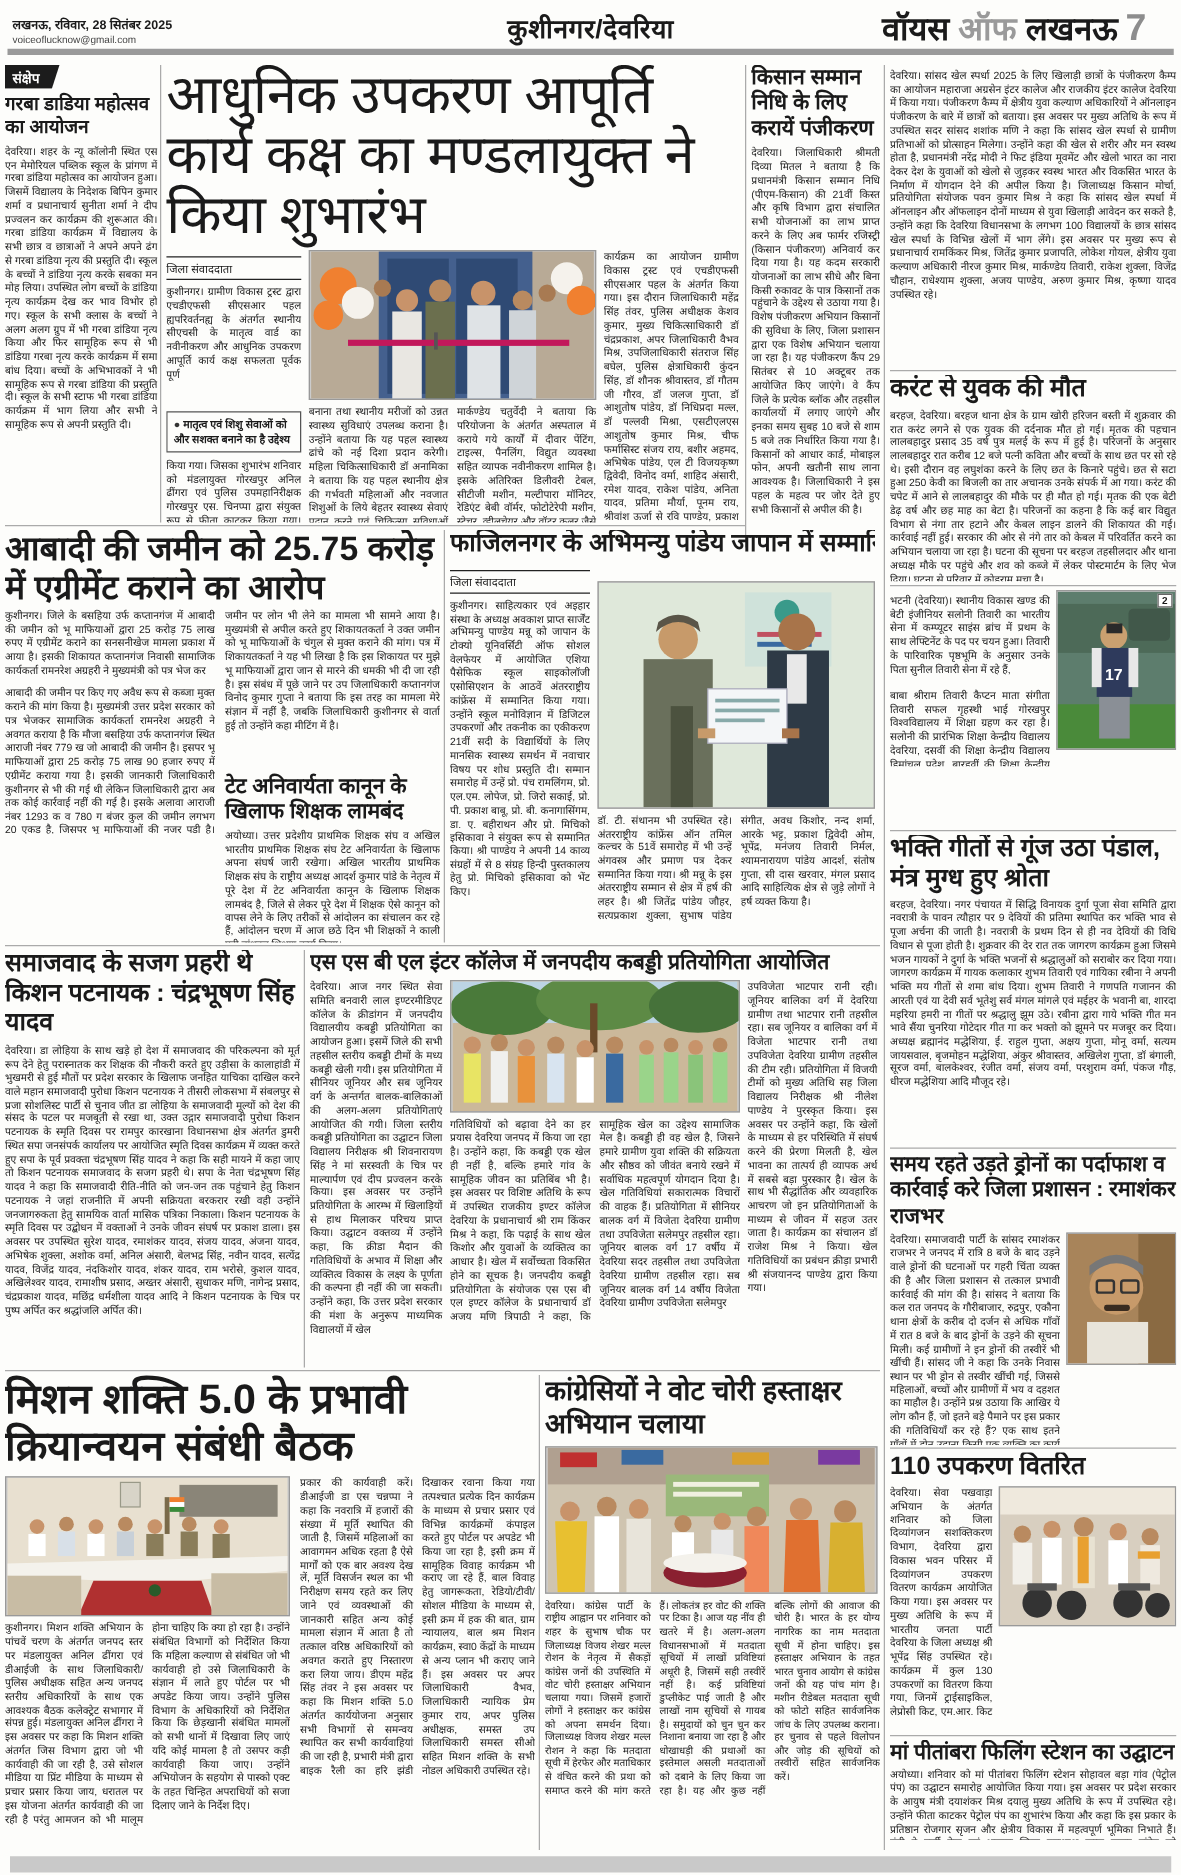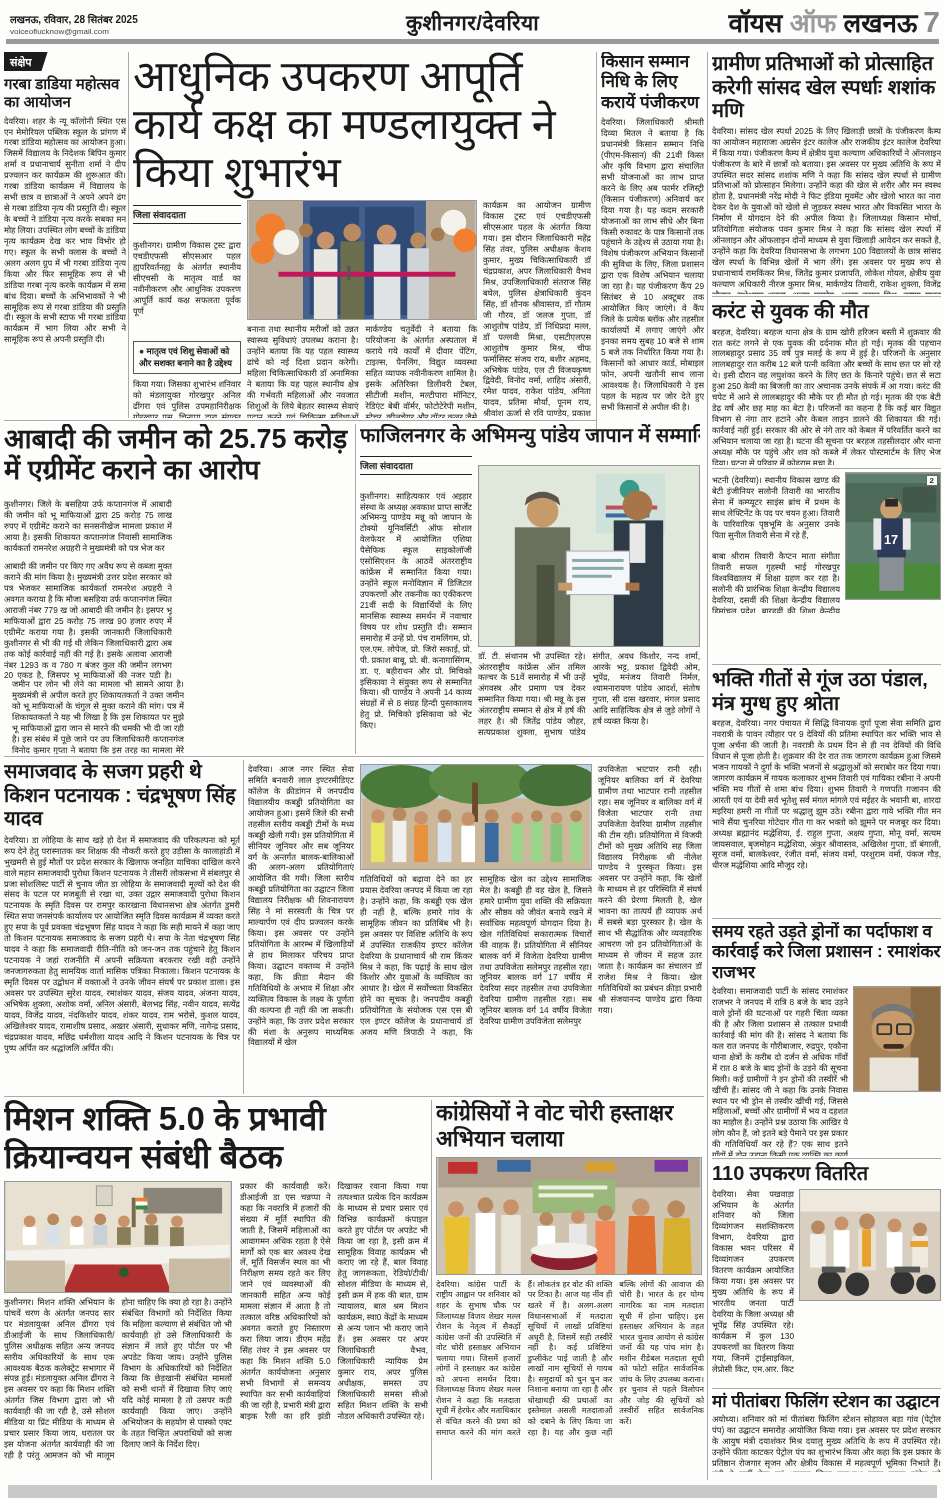--- a/index.html
+++ b/index.html
@@ -8,31 +8,31 @@
     position:relative; width:945px; height:1500px; margin:0 auto;
     background:#fdfdfb; overflow:hidden;
     font-family:"Liberation Sans", sans-serif; color:#1a1a1a;padding-left:44px;
   }
   
   .masthead { position:absolute; left:0; top:0; width:945px; height:46px; }
   .masthead .rule { position:absolute; left:6px; right:6px; bottom:2px; height:5px; background:#9a9a9a; }
   .dateline { position:absolute; left:10px; top:12px; font-size:10px; font-weight:bold; }
   .email    { position:absolute; left:10px; top:27px; font-size:8px; color:#444; }
   .section-title { position:absolute; left:0; right:0; top:8px; text-align:center; font-size:21px; font-weight:bold; letter-spacing:.5px; }
-  .brand { position:absolute; right:5px; top:4px; font-size:26px; font-weight:bold; white-space:nowrap; }
+  .brand { position:absolute; right:28px; top:4px; font-size:26px; font-weight:bold; white-space:nowrap; }
   .brand .gray { color:#9a9a9a; }
   .brand .pageno { color:#8d8d8d; font-size:30px; margin-left:6px; }
   
   .art { position:absolute; overflow:hidden; }
   .hl-xl { font-size:43px; line-height:1.12; font-weight:normal; letter-spacing:-.5px; }
   .hl-lg { font-size:27px; line-height:1.15; font-weight:bold; }
   .hl-md { font-size:20px; line-height:1.18; font-weight:bold; }
   .hl-sm { font-size:17px; line-height:1.2; font-weight:bold; }
   .hl-xs { font-size:15px; line-height:1.22; font-weight:bold; }
-  .byline { font-size:9px; font-weight:bold; border-top:1px solid #222; border-bottom:1px solid #222; padding:2px 0; margin:5px 0 16px; }
+  .byline { font-size:9px; font-weight:normal; border-top:1px solid #222; border-bottom:1px solid #222; padding:2px 0; margin:5px 0 4px; }
   .body-t { font-size:8.3px; line-height:1.32; text-align:justify; color:#222; }
   .clip { overflow:hidden; }
   .hibox { border:1px solid #555; padding:4px 5px; margin:5px 0; font-size:8.6px; font-weight:bold; line-height:1.3; }
   .hibox div::before { content:"● "; color:#333; }
   .vline { position:absolute; width:1px; background:#aaa; }
   .hline { position:absolute; height:1px; background:#aaa; }
   .photo { position:relative; background:#ccc; overflow:hidden; border:1px solid #999; }
   .photo svg { display:block; width:100%; height:100%; }
   .ph-label { position:absolute; top:2px; right:2px; background:#fff; border:1px solid #666; font-size:8px; font-weight:bold; padding:0 3px; }
   .brief-tag { display:inline-block; background:#1c1c1c; color:#fff; font-size:11px; font-weight:bold; padding:2px 16px 2px 6px; clip-path:polygon(0 0,100% 0,86% 100%,0 100%); }
@@ -108,21 +108,20 @@
   </div>
   <div class="vline" style="left:596px; top:52px; height:386px;"></div>
 
   <div class="art" style="left:601px; top:52px; width:103px; height:386px;">
     <div class="hl-sm">किसान सम्मान निधि के लिए करायें पंजीकरण</div>
     <div class="body-t clip" style="height:316px; margin-top:4px;">देवरिया। जिलाधिकारी श्रीमती दिव्या मितल ने बताया है कि प्रधानमंत्री किसान सम्मान निधि (पीएम-किसान) की 21वीं किस्त और कृषि विभाग द्वारा संचालित सभी योजनाओं का लाभ प्राप्त करने के लिए अब फार्मर रजिस्ट्री (किसान पंजीकरण) अनिवार्य कर दिया गया है। यह कदम सरकारी योजनाओं का लाभ सीधे और बिना किसी रुकावट के पात्र किसानों तक पहुंचाने के उद्देश्य से उठाया गया है। विशेष पंजीकरण अभियान किसानों की सुविधा के लिए, जिला प्रशासन द्वारा एक विशेष अभियान चलाया जा रहा है। यह पंजीकरण कैंप 29 सितंबर से 10 अक्टूबर तक आयोजित किए जाएंगे। वे कैंप जिले के प्रत्येक ब्लॉक और तहसील कार्यालयों में लगाए जाएंगे और इनका समय सुबह 10 बजे से शाम 5 बजे तक निर्धारित किया गया है। किसानों को आधार कार्ड, मोबाइल फोन, अपनी खतौनी साथ लाना आवश्यक है। जिलाधिकारी ने इस पहल के महत्व पर जोर देते हुए सभी किसानों से अपील की है।</div>
   </div>
   <div class="vline" style="left:707px; top:52px; height:1428px;"></div>
 
   <div class="art" style="left:712px; top:52px; width:229px; height:242px;">
-    <div class="hl-md">ग्रामीण प्रतिभाओं को प्रोत्साहित करेगी सांसद खेल स्पर्धाः शशांक मणि</div>
     <div class="body-t clip" style="height:188px; margin-top:3px;">देवरिया। सांसद खेल स्पर्धा 2025 के लिए खिलाड़ी छात्रों के पंजीकरण कैम्प का आयोजन महाराजा अग्रसेन इंटर कालेज और राजकीय इंटर कालेज देवरिया में किया गया। पंजीकरण कैम्प में क्षेत्रीय युवा कल्याण अधिकारियों ने ऑनलाइन पंजीकरण के बारे में छात्रों को बताया। इस अवसर पर मुख्य अतिथि के रूप में उपस्थित सदर सांसद शशांक मणि ने कहा कि सांसद खेल स्पर्धा से ग्रामीण प्रतिभाओं को प्रोत्साहन मिलेगा। उन्होंने कहा की खेल से शरीर और मन स्वस्थ होता है, प्रधानमंत्री नरेंद्र मोदी ने फिट इंडिया मूवमेंट और खेलो भारत का नारा देकर देश के युवाओं को खेलो से जुड़कर स्वस्थ भारत और विकसित भारत के निर्माण में योगदान देने की अपील किया है। जिलाध्यक्ष किसान मोर्चा, प्रतियोगिता संयोजक पवन कुमार मिश्र ने कहा कि सांसद खेल स्पर्धा में ऑनलाइन और ऑफलाइन दोनों माध्यम से युवा खिलाड़ी आवेदन कर सकते है, उन्होंने कहा कि देवरिया विधानसभा के लगभग 100 विद्यालयों के छात्र सांसद खेल स्पर्धा के विभिन्न खेलों में भाग लेंगे। इस अवसर पर मुख्य रूप से प्रधानाचार्य रामकिंकर मिश्र, जितेंद्र कुमार प्रजापति, लोकेश गोयल, क्षेत्रीय युवा कल्याण अधिकारी नीरज कुमार मिश्र, मार्कण्डेय तिवारी, राकेश शुक्ला, विजेंद्र चौहान, राधेश्याम शुक्ला, अजय पाण्डेय, अरुण कुमार मिश्र, कृष्णा यादव उपस्थित रहे।</div>
   </div>
   <div class="hline" style="left:712px; top:296px; width:229px;"></div>
 
   <div class="art" style="left:712px; top:300px; width:229px; height:166px;">
     <div class="hl-md">करंट से युवक की मौत</div>
     <div class="body-t clip" style="height:138px; margin-top:3px;">बरहज, देवरिया। बरहज थाना क्षेत्र के ग्राम खोरी हरिजन बस्ती में शुक्रवार की रात करंट लगने से एक युवक की दर्दनाक मौत हो गई। मृतक की पहचान लालबहादुर प्रसाद 35 वर्ष पुत्र मलई के रूप में हुई है। परिजनों के अनुसार लालबहादुर रात करीब 12 बजे पत्नी कविता और बच्चों के साथ छत पर सो रहे थे। इसी दौरान वह लघुशंका करने के लिए छत के किनारे पहुंचे। छत से सटा हुआ 250 केवी का बिजली का तार अचानक उनके संपर्क में आ गया। करंट की चपेट में आने से लालबहादुर की मौके पर ही मौत हो गई। मृतक की एक बेटी डेढ़ वर्ष और छह माह का बेटा है। परिजनों का कहना है कि कई बार विद्युत विभाग से नंगा तार हटाने और केबल लाइन डालने की शिकायत की गई। कार्रवाई नहीं हुई। सरकार की ओर से नंगे तार को केबल में परिवर्तित करने का अभियान चलाया जा रहा है। घटना की सूचना पर बरहज तहसीलदार और थाना अध्यक्ष मौके पर पहुंचे और शव को कब्जे में लेकर पोस्टमार्टम के लिए भेज दिया। घटना से परिवार में कोहराम मचा है।</div>
   </div>
   <div class="hline" style="left:712px; top:468px; width:229px;"></div>
 
@@ -207,21 +206,21 @@
   <div class="hline" style="left:712px; top:1388px; width:229px;"></div>
 
   <div class="art" style="left:712px; top:1392px; width:229px; height:86px;">
     <div class="hl-sm">मां पीतांबरा फिलिंग स्टेशन का उद्घाटन</div>
     <div class="body-t clip" style="height:58px; margin-top:2px;">अयोध्या। शनिवार को मां पीतांबरा फिलिंग स्टेशन सोहावल बड़ा गांव (पेट्रोल पंप) का उद्घाटन समारोह आयोजित किया गया। इस अवसर पर प्रदेश सरकार के आयुष मंत्री दयाशंकर मिश्र दयालु मुख्य अतिथि के रूप में उपस्थित रहे। उन्होंने फीता काटकर पेट्रोल पंप का शुभारंभ किया और कहा कि इस प्रकार के प्रतिष्ठान रोजगार सृजन और क्षेत्रीय विकास में महत्वपूर्ण भूमिका निभाते हैं। मंत्री ने पार्टी नेता एवं भाजपा जिला उपाध्यक्ष कृष्ण कुमार पांडेय को शुभकामनाएं देते हुए उनके व्यवसाय की निरंतर उन्नति की कामना की।</div>
   </div>
 
   <div class="hline" style="left:4px; top:420px; width:592px;"></div>
   <div class="art" style="left:4px; top:424px; width:348px; height:330px;">
     <div class="hl-lg">आबादी की जमीन को 25.75 करोड़ में एग्रीमेंट कराने का आरोप</div>
-    <div class="flex" style="margin-top:13px;flex-direction:column;">
+    <div class="flex" style="margin-top:1px;">
       <div style="width:168px; flex:none;">
         <div class="body-t clip" style="height:62px;">कुशीनगर। जिले के बसहिया उर्फ कप्तानगंज में आबादी की जमीन को भू माफियाओं द्वारा 25 करोड़ 75 लाख रुपए में एग्रीमेंट कराने का सनसनीखेज मामला प्रकाश में आया है। इसकी शिकायत कप्तानगंज निवासी सामाजिक कार्यकर्ता रामनरेश अग्रहरी ने मुख्यमंत्री को पत्र भेज कर</div>
         <div class="body-t clip" style="height:118px;">आबादी की जमीन पर किए गए अवैध रूप से कब्जा मुक्त कराने की मांग किया है। मुख्यमंत्री उत्तर प्रदेश सरकार को पत्र भेजकर सामाजिक कार्यकर्ता रामनरेश अग्रहरी ने अवगत कराया है कि मौजा बसहिया उर्फ कप्तानगंज स्थित आराजी नंबर 779 ख जो आबादी की जमीन है। इसपर भू माफियाओं द्वारा 25 करोड़ 75 लाख 90 हजार रुपए में एग्रीमेंट कराया गया है। इसकी जानकारी जिलाधिकारी कुशीनगर से भी की गई थी लेकिन जिलाधिकारी द्वारा अब तक कोई कार्रवाई नहीं की गई है। इसके अलावा आराजी नंबर 1293 क व 780 ग बंजर कुल की जमीन लगभग 20 एकड़ है, जिसपर भू माफियाओं की नजर पड़ी है। इतना ही नहीं आबादी की</div>
       </div>
       <div style="width:172px; flex:none; margin-left:8px;">
         <div class="body-t clip" style="height:128px;">जमीन पर लोन भी लेने का मामला भी सामने आया है। मुख्यमंत्री से अपील करते हुए शिकायतकर्ता ने उक्त जमीन को भू माफियाओं के चंगुल से मुक्त कराने की मांग। पत्र में शिकायतकर्ता ने यह भी लिखा है कि इस शिकायत पर मुझे भू माफियाओं द्वारा जान से मारने की धमकी भी दी जा रही है। इस संबंध में पूछे जाने पर उप जिलाधिकारी कप्तानगंज विनोद कुमार गुप्ता ने बताया कि इस तरह का मामला मेरे संज्ञान में नहीं है, जबकि जिलाधिकारी कुशीनगर से वार्ता हुई तो उन्होंने कहा मीटिंग में है।</div>
         <div class="hl-sm" style="margin-top:4px;">टेट अनिवार्यता कानून के खिलाफ शिक्षक लामबंद</div>
         <div class="body-t clip" style="height:108px; margin-top:3px;">अयोध्या। उत्तर प्रदेशीय प्राथमिक शिक्षक संघ व अखिल भारतीय प्राथमिक शिक्षक संघ टेट अनिवार्यता के खिलाफ अपना संघर्ष जारी रखेगा। अखिल भारतीय प्राथमिक शिक्षक संघ के राष्ट्रीय अध्यक्ष आदर्श कुमार पांडे के नेतृत्व में पूरे देश में टेट अनिवार्यता कानून के खिलाफ शिक्षक लामबंद है, जिले से लेकर पूरे देश में शिक्षक ऐसे कानून को वापस लेने के लिए तरीकों से आंदोलन का संचालन कर रहे हैं, आंदोलन चरण में आज छठे दिन भी शिक्षकों ने काली पट्टी बांधकर शिक्षण कार्य किया।</div>
       </div>
     </div>
@@ -264,20 +263,21 @@
   </div>
 
   <div class="hline" style="left:4px; top:756px; width:700px;"></div>
   <div class="art" style="left:4px; top:760px; width:236px; height:334px;">
     <div class="hl-md">समाजवाद के सजग प्रहरी थे किशन पटनायक : चंद्रभूषण सिंह यादव</div>
     <div class="body-t clip" style="height:274px; margin-top:4px;">देवरिया। डा लोहिया के साथ खड़े हो देश में समाजवाद की परिकल्पना को मूर्त रूप देने हेतु परास्नातक कर शिक्षक की नौकरी करते हुए उड़ीसा के कालाहांडी में भुखमरी से हुई मौतों पर प्रदेश सरकार के खिलाफ जनहित याचिका दाखिल करने वाले महान समाजवादी पुरोधा किशन पटनायक ने तीसरी लोकसभा में संबलपुर से प्रजा सोशलिस्ट पार्टी से चुनाव जीत डा लोहिया के समाजवादी मूल्यों को देश की संसद के पटल पर मजबूती से रखा था, उक्त उद्गार समाजवादी पुरोधा किशन पटनायक के स्मृति दिवस पर रामपुर कारखाना विधानसभा क्षेत्र अंतर्गत डुमरी स्थित सपा जनसंपर्क कार्यालय पर आयोजित स्मृति दिवस कार्यक्रम में व्यक्त करते हुए सपा के पूर्व प्रवक्ता चंद्रभूषण सिंह यादव ने कहा कि सही मायने में कहा जाए तो किशन पटनायक समाजवाद के सजग प्रहरी थे। सपा के नेता चंद्रभूषण सिंह यादव ने कहा कि समाजवादी रीति-नीति को जन-जन तक पहुंचाने हेतु किशन पटनायक ने जहां राजनीति में अपनी सक्रियता बरकरार रखी वही उन्होंने जनजागरुकता हेतु सामयिक वार्ता मासिक पत्रिका निकाला। किशन पटनायक के स्मृति दिवस पर उद्बोधन में वक्ताओं ने उनके जीवन संघर्ष पर प्रकाश डाला। इस अवसर पर उपस्थित सुरेश यादव, रमाशंकर यादव, संजय यादव, अंजना यादव, अभिषेक शुक्ला, अशोक वर्मा, अनिल अंसारी, बेलभद्र सिंह, नवीन यादव, सत्येंद्र यादव, विजेंद्र यादव, नंदकिशोर यादव, शंकर यादव, राम भरोसे, कुशल यादव, अखिलेश्वर यादव, रामाशीष प्रसाद, अख्तर अंसारी, सुधाकर मणि, नागेन्द्र प्रसाद, चंद्रप्रकाश यादव, मछिंद्र धर्मशीला यादव आदि ने किशन पटनायक के चित्र पर पुष्प अर्पित कर श्रद्धांजलि अर्पित की।</div>
   </div>
   <div class="vline" style="left:243px; top:760px; height:334px;"></div>
 
   <div class="art" style="left:248px; top:760px; width:456px; height:334px;">
+    <div class="hl-sm" style="white-space:nowrap; overflow:hidden;">एस एस बी एल इंटर कॉलेज में जनपदीय कबड्डी प्रतियोगिता आयोजित</div>
     <div class="flex" style="margin-top:4px;">
       <div style="width:106px; flex:none;">
         <div class="body-t clip" style="height:302px;">देवरिया। आज नगर स्थित सेवा समिति बनवारी लाल इण्टरमीडिएट कॉलेज के क्रीडांगन में जनपदीय विद्यालयीय कबड्डी प्रतियोगिता का आयोजन हुआ। इसमें जिले की सभी तहसील स्तरीय कबड्डी टीमों के मध्य कबड्डी खेली गयी। इस प्रतियोगिता में सीनियर जूनियर और सब जूनियर वर्ग के अन्तर्गत बालक-बालिकाओं की अलग-अलग प्रतियोगिताएं आयोजित की गयी। जिला स्तरीय कबड्डी प्रतियोगिता का उद्घाटन जिला विद्यालय निरीक्षक श्री शिवनारायण सिंह ने मां सरस्वती के चित्र पर माल्यार्पण एवं दीप प्रज्वलन करके किया। इस अवसर पर उन्होंने प्रतियोगिता के आरम्भ में खिलाड़ियों से हाथ मिलाकर परिचय प्राप्त किया। उद्घाटन वक्तव्य में उन्होंने कहा, कि क्रीडा मैदान की गतिविधियों के अभाव में शिक्षा और व्यक्तित्व विकास के लक्ष्य के पूर्णता की कल्पना ही नहीं की जा सकती। उन्होंने कहा, कि उत्तर प्रदेश सरकार की मंशा के अनुरूप माध्यमिक विद्यालयों में खेल</div>
       </div>
       <div style="width:232px; flex:none; margin-left:6px;">
         <div class="photo" style="width:232px; height:106px;">
           <svg viewBox="0 0 232 106">
             <rect width="232" height="106" fill="#cbb89a"></rect>
             <rect x="0" y="0" width="232" height="34" fill="#bcd4e4"></rect>
             <ellipse cx="40" cy="22" rx="42" ry="22" fill="#4a7a3a"></ellipse>

